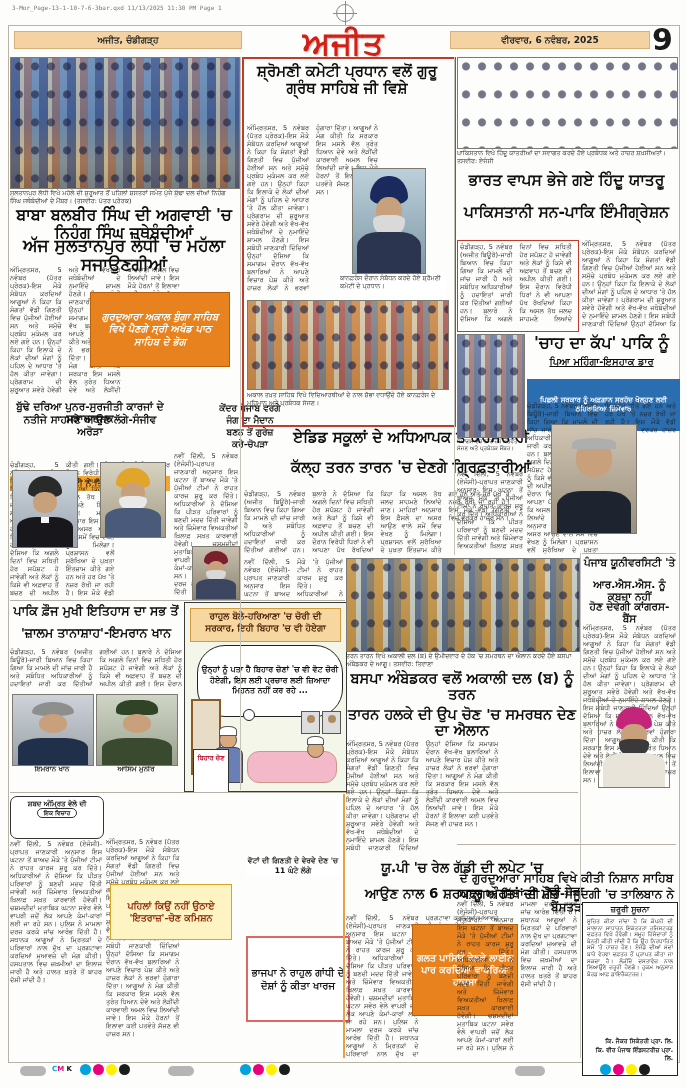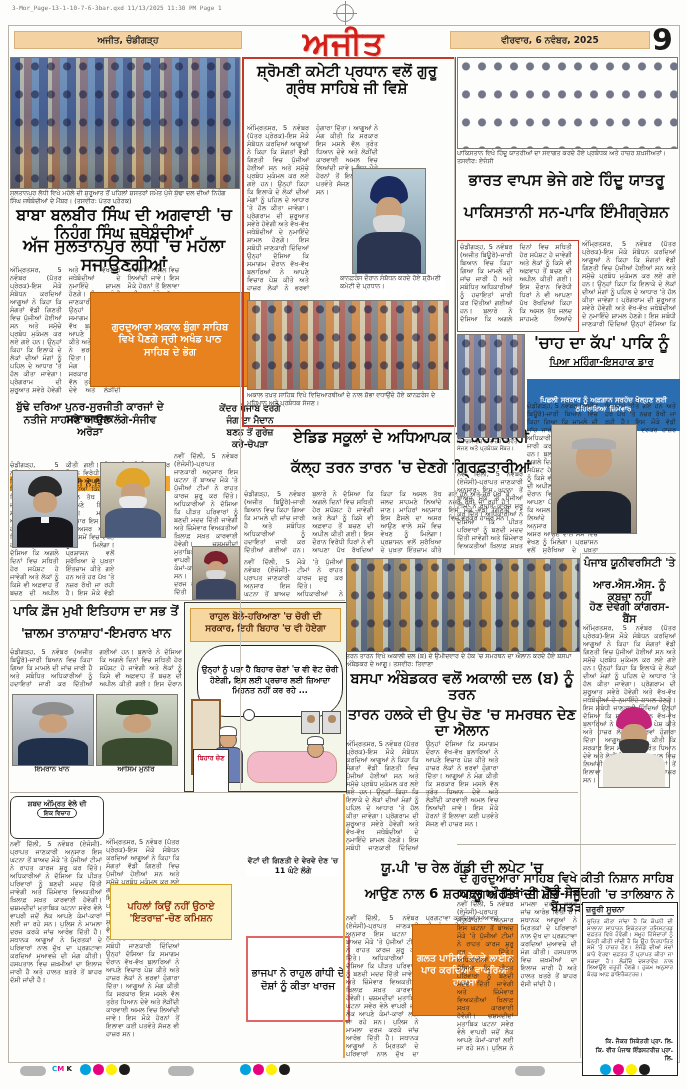--- a/index.html
+++ b/index.html
@@ -64,21 +64,21 @@
   <div class="abs hbar" style="left:450px;top:31px;width:198px;height:16px;">ਵੀਰਵਾਰ, 6 ਨਵੰਬਰ, 2025</div>
   <div class="abs pgno" style="left:652px;top:22px;">9</div>
 
   <div class="abs ph crowd" style="left:10px;top:57px;width:228px;height:130px;background:
       repeating-linear-gradient(90deg, rgba(34,54,120,.55) 0 9px, rgba(224,204,158,.5) 9px 13px, rgba(140,70,60,.45) 13px 21px, rgba(90,130,180,.5) 21px 28px),
       linear-gradient(180deg,#8fa8c6,#6f8cae 45%,#ad9a72 80%,#8d7b55);"></div>
   <div class="abs cap" style="left:10px;top:189px;width:228px;height:15px;">ਸੁਲਤਾਨਪੁਰ ਲੋਧੀ ਵਿਖੇ ਮਹੱਲੇ ਦੀ ਸ਼ੁਰੂਆਤ ਤੋਂ ਪਹਿਲਾਂ ਸ਼ਸਤਰਾਂ ਸਮੇਤ ਪੁੱਜੇ ਬੁੱਢਾ ਦਲ ਦੀਆਂ ਨਿਹੰਗ ਸਿੰਘ ਜਥੇਬੰਦੀਆਂ ਦੇ ਮੈਂਬਰ। (ਤਸਵੀਰ: ਪੱਤਰ ਪ੍ਰੇਰਕ)</div>
   <div class="abs hl" style="left:10px;top:206px;width:228px;font-size:16px;">ਬਾਬਾ ਬਲਬੀਰ ਸਿੰਘ ਦੀ ਅਗਵਾਈ 'ਚ ਨਿਹੰਗ ਸਿੰਘ ਜਥੇਬੰਦੀਆਂ</div>
   <div class="abs hl" style="left:10px;top:236px;width:228px;font-size:17px;">ਅੱਜ ਸੁਲਤਾਨਪੁਰ ਲੋਧੀ 'ਚ ਮਹੱਲਾ ਸਜਾਉਣਗੀਆਂ</div>
   <div class="abs body" style="left:10px;top:266px;width:228px;height:133px;column-count:4;">ਅੰਮ੍ਰਿਤਸਰ, 5 ਨਵੰਬਰ (ਪੱਤਰ ਪ੍ਰੇਰਕ)-ਇਸ ਮੌਕੇ ਸੰਬੋਧਨ ਕਰਦਿਆਂ ਆਗੂਆਂ ਨੇ ਕਿਹਾ ਕਿ ਸੰਗਤਾਂ ਵੱਡੀ ਗਿਣਤੀ ਵਿਚ ਪੁੱਜੀਆਂ ਹੋਈਆਂ ਸਨ ਅਤੇ ਸਮੁੱਚੇ ਪ੍ਰਬੰਧ ਮੁਕੰਮਲ ਕਰ ਲਏ ਗਏ ਹਨ। ਉਨ੍ਹਾਂ ਕਿਹਾ ਕਿ ਇਲਾਕੇ ਦੇ ਲੋਕਾਂ ਦੀਆਂ ਮੰਗਾਂ ਨੂੰ ਪਹਿਲ ਦੇ ਆਧਾਰ 'ਤੇ ਹੱਲ ਕੀਤਾ ਜਾਵੇਗਾ। ਪ੍ਰੋਗਰਾਮ ਦੀ ਸ਼ੁਰੂਆਤ ਸਵੇਰੇ ਹੋਵੇਗੀ ਅਤੇ ਵੱਖ-ਵੱਖ ਜਥੇਬੰਦੀਆਂ ਦੇ ਨੁਮਾਇੰਦੇ ਸ਼ਾਮਲ ਹੋਣਗੇ। ਇਸ ਸਬੰਧੀ ਜਾਣਕਾਰੀ ਦਿੰਦਿਆਂ ਉਨ੍ਹਾਂ ਦੱਸਿਆ ਕਿ ਸਮਾਗਮ ਦੌਰਾਨ ਵੱਖ-ਵੱਖ ਬੁਲਾਰਿਆਂ ਨੇ ਆਪਣੇ ਵਿਚਾਰ ਪੇਸ਼ ਕੀਤੇ ਅਤੇ ਹਾਜ਼ਰ ਲੋਕਾਂ ਨੇ ਭਰਵਾਂ ਹੁੰਗਾਰਾ ਦਿੱਤਾ। ਆਗੂਆਂ ਨੇ ਮੰਗ ਕੀਤੀ ਕਿ ਸਰਕਾਰ ਇਸ ਮਸਲੇ ਵੱਲ ਤੁਰੰਤ ਧਿਆਨ ਦੇਵੇ ਅਤੇ ਲੋੜੀਂਦੀ ਕਾਰਵਾਈ ਅਮਲ ਵਿਚ ਲਿਆਂਦੀ ਜਾਵੇ। ਇਸ ਮੌਕੇ ਹੋਰਨਾਂ ਤੋਂ ਇਲਾਵਾ ਕਈ ਪਤਵੰਤੇ ਸੱਜਣ ਵੀ ਹਾਜ਼ਰ ਸਨ।</div>
-  <div class="abs obox" style="left:90px;top:292px;width:122px;height:57px;font-size:10px;padding:18px;">ਗੁਰਦੁਆਰਾ ਅਕਾਲ ਬੁੰਗਾ ਸਾਹਿਬ ਵਿਖੇ ਪੈਣਗੇ ਸ੍ਰੀ ਅਖੰਡ ਪਾਠ ਸਾਹਿਬ ਦੇ ਭੋਗ</div>
+  <div class="abs obox" style="left:90px;top:292px;width:122px;height:57px;font-size:10px;padding:8px;font-style:italic;">ਗੁਰਦੁਆਰਾ ਅਕਾਲ ਬੁੰਗਾ ਸਾਹਿਬ ਵਿਖੇ ਪੈਣਗੇ ਸ੍ਰੀ ਅਖੰਡ ਪਾਠ ਸਾਹਿਬ ਦੇ ਭੋਗ</div>
 
   <div class="abs hl" style="left:10px;top:401px;width:160px;font-size:10.5px;">ਬੁੱਢੇ ਦਰਿਆ ਪੁਨਰ-ਸੁਰਜੀਤੀ ਕਾਰਜਾਂ ਦੇ ਸਕਾਰਾਤਮਕ</div>
   <div class="abs hl" style="left:10px;top:414px;width:160px;font-size:10.5px;">ਨਤੀਜੇ ਸਾਹਮਣੇ ਆਉਣ ਲੱਗੇ-ਸੰਜੀਵ ਅਰੋੜਾ</div>
   <div class="abs osub" style="left:10px;top:444px;width:160px;height:15px;font-size:9px;">ਉੱਚ-ਪੱਧਰੀ ਕਮੇਟੀ ਨੇ ਤਿਆਰ ਕੀਤਾ ਖਾਕਾ</div>
   <div class="abs body" style="left:10px;top:461px;width:160px;height:138px;column-count:3;">ਚੰਡੀਗੜ੍ਹ, 5 ਨਵੰਬਰ (ਅਜੀਤ ਬਿਊਰੋ)-ਜਾਰੀ ਬਿਆਨ ਵਿਚ ਕਿਹਾ ਗਿਆ ਕਿ ਮਾਮਲੇ ਦੀ ਜਾਂਚ ਜਾਰੀ ਹੈ ਅਤੇ ਸਬੰਧਿਤ ਅਧਿਕਾਰੀਆਂ ਨੂੰ ਹਦਾਇਤਾਂ ਜਾਰੀ ਕਰ ਦਿੱਤੀਆਂ ਗਈਆਂ ਹਨ। ਬੁਲਾਰੇ ਨੇ ਦੱਸਿਆ ਕਿ ਅਗਲੇ ਦਿਨਾਂ ਵਿਚ ਸਥਿਤੀ ਹੋਰ ਸਪੱਸ਼ਟ ਹੋ ਜਾਵੇਗੀ ਅਤੇ ਲੋਕਾਂ ਨੂੰ ਕਿਸੇ ਵੀ ਅਫ਼ਵਾਹ ਤੋਂ ਬਚਣ ਦੀ ਅਪੀਲ ਕੀਤੀ ਗਈ। ਇਸ ਦੌਰਾਨ ਵਿਰੋਧੀ ਧਿਰਾਂ ਨੇ ਵੀ ਆਪਣਾ ਪੱਖ ਰੱਖਦਿਆਂ ਕਿਹਾ ਕਿ ਅਸਲ ਤੱਥ ਜਲਦ ਸਾਹਮਣੇ ਲਿਆਂਦੇ ਜਾਣ। ਮਾਹਿਰਾਂ ਅਨੁਸਾਰ ਇਸ ਫ਼ੈਸਲੇ ਦਾ ਅਸਰ ਆਉਣ ਵਾਲੇ ਸਮੇਂ ਵਿਚ ਵੇਖਣ ਨੂੰ ਮਿਲੇਗਾ। ਪ੍ਰਸ਼ਾਸਨ ਵਲੋਂ ਸੁਰੱਖਿਆ ਦੇ ਪੁਖ਼ਤਾ ਇੰਤਜ਼ਾਮ ਕੀਤੇ ਗਏ ਹਨ ਅਤੇ ਹਰ ਪੱਖ 'ਤੇ ਨਜ਼ਰ ਰੱਖੀ ਜਾ ਰਹੀ ਹੈ। ਇਸ ਮੌਕੇ ਵੱਡੀ ਗਿਣਤੀ ਵਿਚ ਵਰਕਰ ਹਾਜ਼ਰ ਸਨ।</div>
   <div class="abs ph" style="left:12px;top:470px;width:64px;height:76px;background:linear-gradient(180deg,#cfd6de,#9aa4ae);">
     <div class="pt-turban" style="background:#2a2a2a;"></div>
       <div class="pt-face"></div>
     <div class="pt-torso" style="background:#17171c;"></div>
       <div class="pt-band"></div>
@@ -228,21 +228,21 @@
     <div class="pt-beard" style="background:#3a3a3a;"></div>
       <div class="pt-torso" style="background:#e8e4da;"></div>
   </div>
 
   <div class="abs hline" style="left:457px;top:844px;width:219px;"></div>
   <div class="abs hl" style="left:457px;top:888px;width:219px;font-size:12px;">ਅਫ਼ਗਾਨ ਸਿੱਖਾਂ ਦੀ ਗ਼ੈਰ-ਮੌਜੂਦਗੀ 'ਚ ਤਾਲਿਬਾਨ ਨੇ ਬੈਂਸਤੜ</div>
   <div class="abs hl" style="left:457px;top:872px;width:219px;font-size:12px;">ਦੇ ਗੁਰਦੁਆਰਾ ਸਾਹਿਬ ਵਿਖੇ ਕੀਤੀ ਨਿਸ਼ਾਨ ਸਾਹਿਬ ਦੀ ਸੇਵਾ</div>
   <div class="abs body" style="left:457px;top:900px;width:120px;height:158px;column-count:2;">ਨਵੀਂ ਦਿੱਲੀ, 5 ਨਵੰਬਰ (ਏਜੰਸੀ)-ਪ੍ਰਾਪਤ ਜਾਣਕਾਰੀ ਅਨੁਸਾਰ ਇਸ ਘਟਨਾ ਤੋਂ ਬਾਅਦ ਮੌਕੇ 'ਤੇ ਪੁੱਜੀਆਂ ਟੀਮਾਂ ਨੇ ਰਾਹਤ ਕਾਰਜ ਸ਼ੁਰੂ ਕਰ ਦਿੱਤੇ। ਅਧਿਕਾਰੀਆਂ ਨੇ ਦੱਸਿਆ ਕਿ ਪੀੜਤ ਪਰਿਵਾਰਾਂ ਨੂੰ ਬਣਦੀ ਮਦਦ ਦਿੱਤੀ ਜਾਵੇਗੀ ਅਤੇ ਜ਼ਿੰਮੇਵਾਰ ਵਿਅਕਤੀਆਂ ਖ਼ਿਲਾਫ਼ ਸਖ਼ਤ ਕਾਰਵਾਈ ਹੋਵੇਗੀ। ਚਸ਼ਮਦੀਦਾਂ ਮੁਤਾਬਿਕ ਘਟਨਾ ਸਵੇਰ ਵੇਲੇ ਵਾਪਰੀ ਜਦੋਂ ਲੋਕ ਆਪਣੇ ਕੰਮਾਂ-ਕਾਰਾਂ ਲਈ ਜਾ ਰਹੇ ਸਨ। ਪੁਲਿਸ ਨੇ ਮਾਮਲਾ ਦਰਜ ਕਰਕੇ ਜਾਂਚ ਆਰੰਭ ਦਿੱਤੀ ਹੈ। ਸਥਾਨਕ ਆਗੂਆਂ ਨੇ ਮ੍ਰਿਤਕਾਂ ਦੇ ਪਰਿਵਾਰਾਂ ਨਾਲ ਦੁੱਖ ਦਾ ਪ੍ਰਗਟਾਵਾ ਕਰਦਿਆਂ ਮੁਆਵਜ਼ੇ ਦੀ ਮੰਗ ਕੀਤੀ। ਹਸਪਤਾਲ ਵਿਚ ਜ਼ਖ਼ਮੀਆਂ ਦਾ ਇਲਾਜ ਜਾਰੀ ਹੈ ਅਤੇ ਹਾਲਤ ਖ਼ਤਰੇ ਤੋਂ ਬਾਹਰ ਦੱਸੀ ਜਾਂਦੀ ਹੈ।</div>
 
   <div class="abs notice" style="left:582px;top:902px;width:94px;height:172px;">
-    <div style="font-weight:bold;font-size:8px;border-bottom:1px solid #444;margin:2px 3px;">ਜ਼ਰੂਰੀ ਸੂਚਨਾ</div>
+    <div style="text-align:center;font-weight:bold;font-size:8px;border-bottom:1px solid #444;margin:2px 3px;">ਜ਼ਰੂਰੀ ਸੂਚਨਾ</div>
     <div class="body" style="width:86px;height:118px;margin:0 4px;font-size:5.6px;line-height:6.6px;column-count:1;">ਸੂਚਿਤ ਕੀਤਾ ਜਾਂਦਾ ਹੈ ਕਿ ਕੰਪਨੀ ਦੀ ਸਾਲਾਨਾ ਸਾਧਾਰਨ ਇਕੱਤਰਤਾ ਰਜਿਸਟਰਡ ਦਫ਼ਤਰ ਵਿਖੇ ਹੋਵੇਗੀ। ਸਮੂਹ ਹਿੱਸੇਦਾਰਾਂ ਨੂੰ ਬੇਨਤੀ ਕੀਤੀ ਜਾਂਦੀ ਹੈ ਕਿ ਉਹ ਨਿਰਧਾਰਿਤ ਸਮੇਂ 'ਤੇ ਹਾਜ਼ਰ ਹੋਣ। ਏਜੰਡੇ ਦੀਆਂ ਮੱਦਾਂ ਬਾਰੇ ਵੇਰਵਾ ਦਫ਼ਤਰ ਤੋਂ ਪ੍ਰਾਪਤ ਕੀਤਾ ਜਾ ਸਕਦਾ ਹੈ। ਲੋੜੀਂਦੇ ਦਸਤਾਵੇਜ਼ ਨਾਲ ਲਿਆਉਣੇ ਜ਼ਰੂਰੀ ਹੋਣਗੇ। ਹੁਕਮ ਅਨੁਸਾਰ ਬੋਰਡ ਆਫ਼ ਡਾਇਰੈਕਟਰਜ਼।</div>
     <div style="text-align:right;font-weight:bold;font-size:6px;margin:1px 4px;">ਕਿ. ਜੈਕਰ ਸਿਕੇਤਰੀ ਪ੍ਰਾ. ਲਿ.</div>
     <div style="text-align:right;font-weight:bold;font-size:6px;margin:1px 4px;">ਕਿ. ਵੀਰ ਪੰਜਾਬ ਇੰਡਸਟਰੀਜ਼ ਪ੍ਰਾ. ਲਿ.</div>
   </div>
 
   <div class="abs vline" style="left:240px;top:57px;height:733px;"></div>
   <div class="abs vline" style="left:454px;top:57px;height:498px;"></div>
   <div class="abs oline" style="left:580px;top:845px;height:213px;width:1px;background:#c8c3b8;"></div>
 
   <div class="abs blob" style="left:20px;top:1066px;width:26px;height:10px;"></div>

